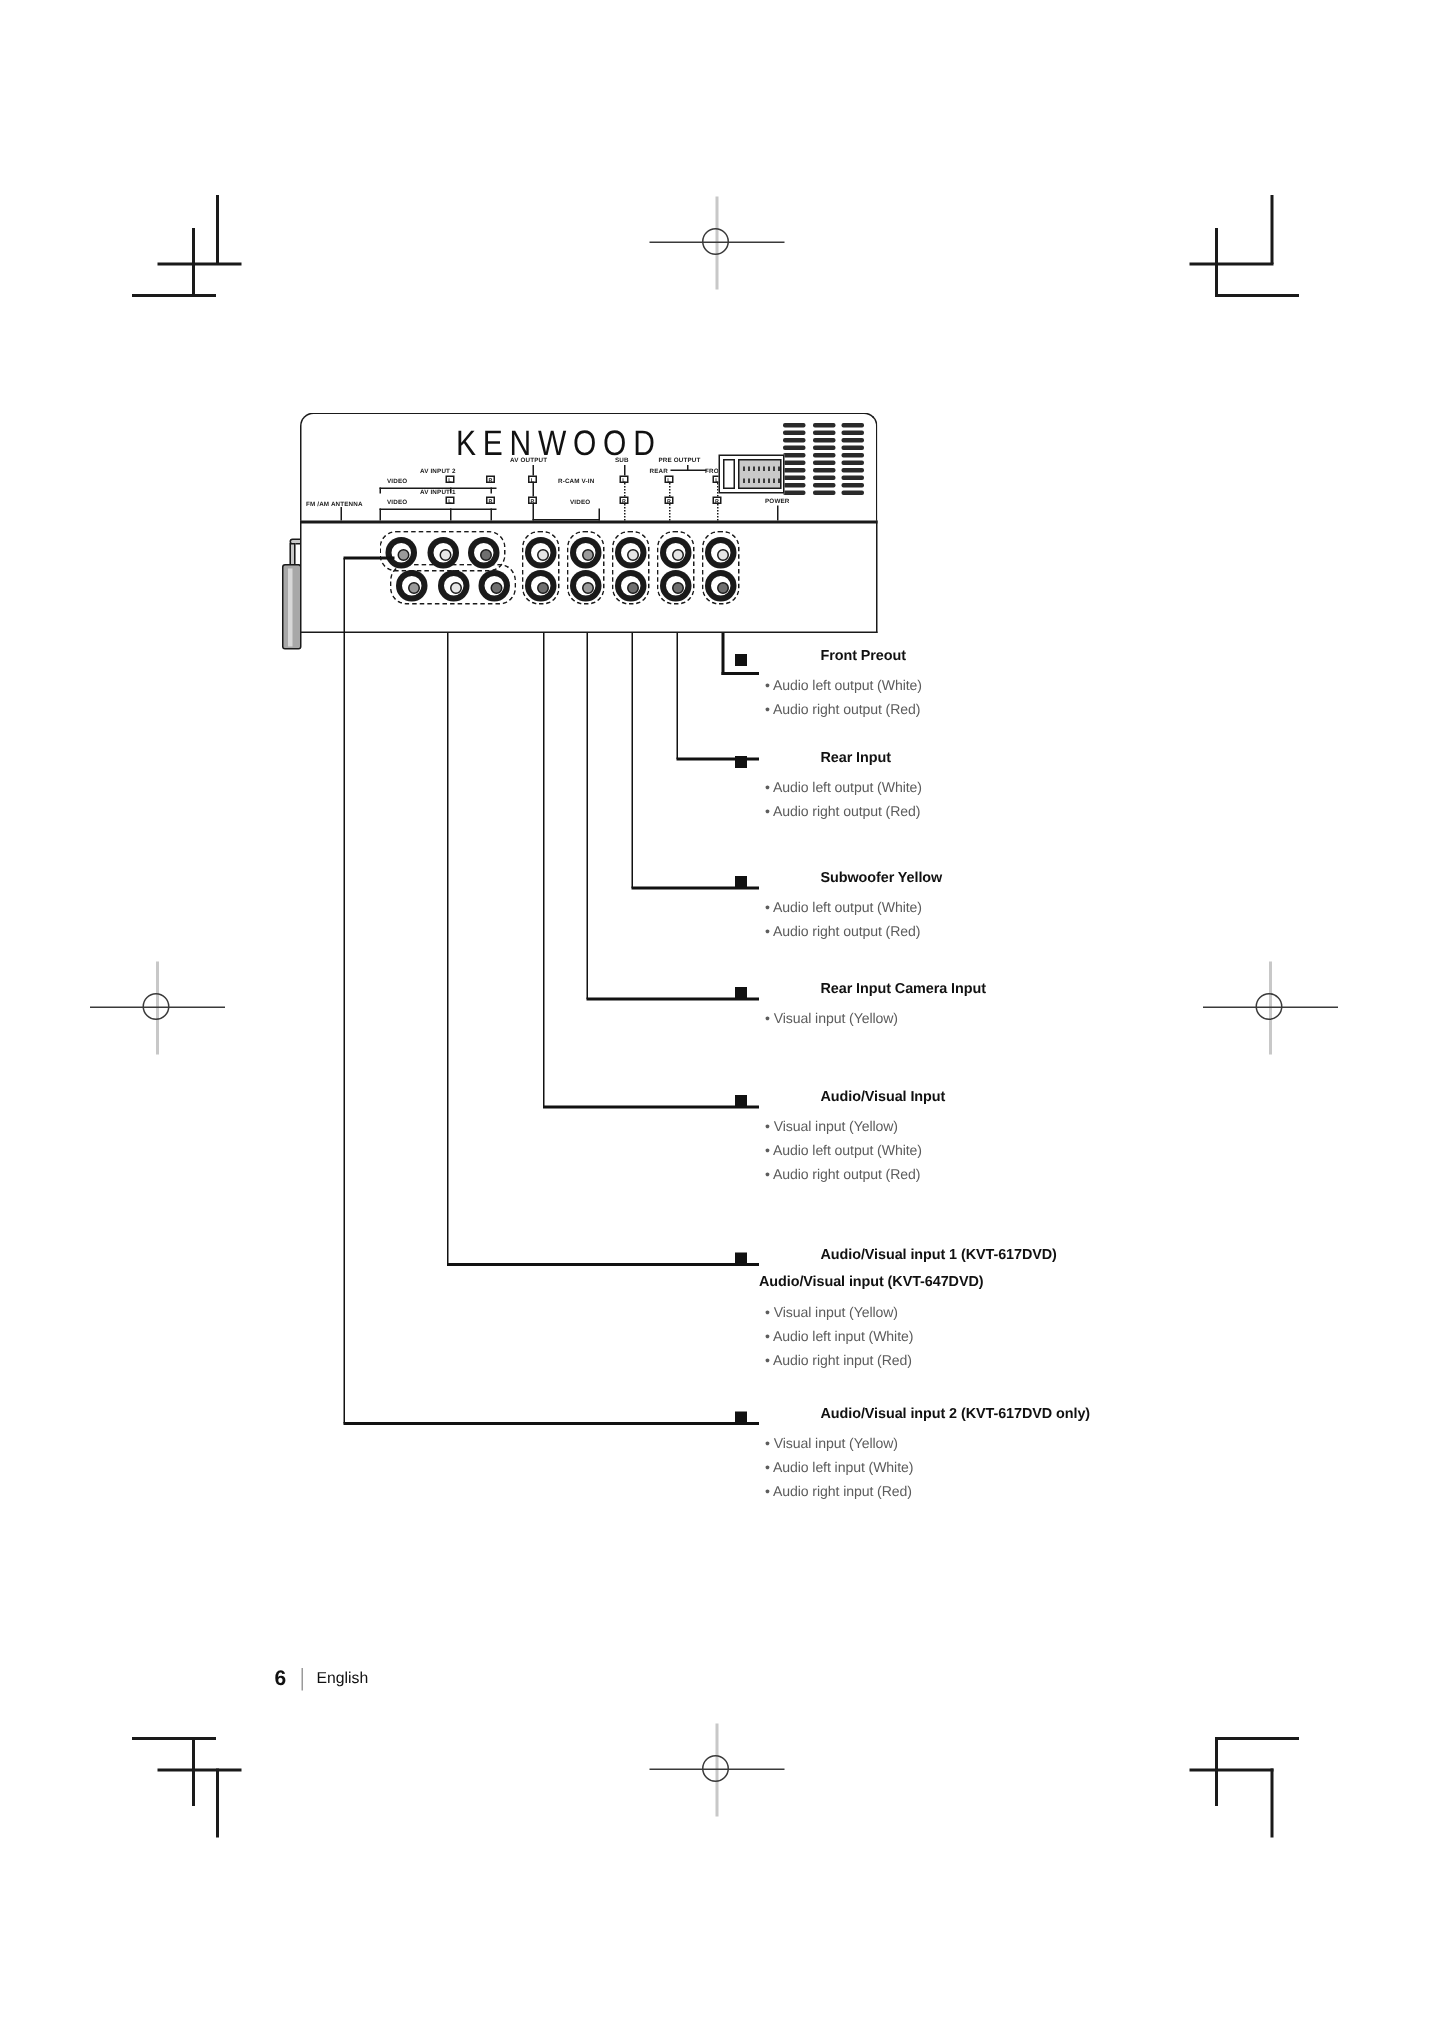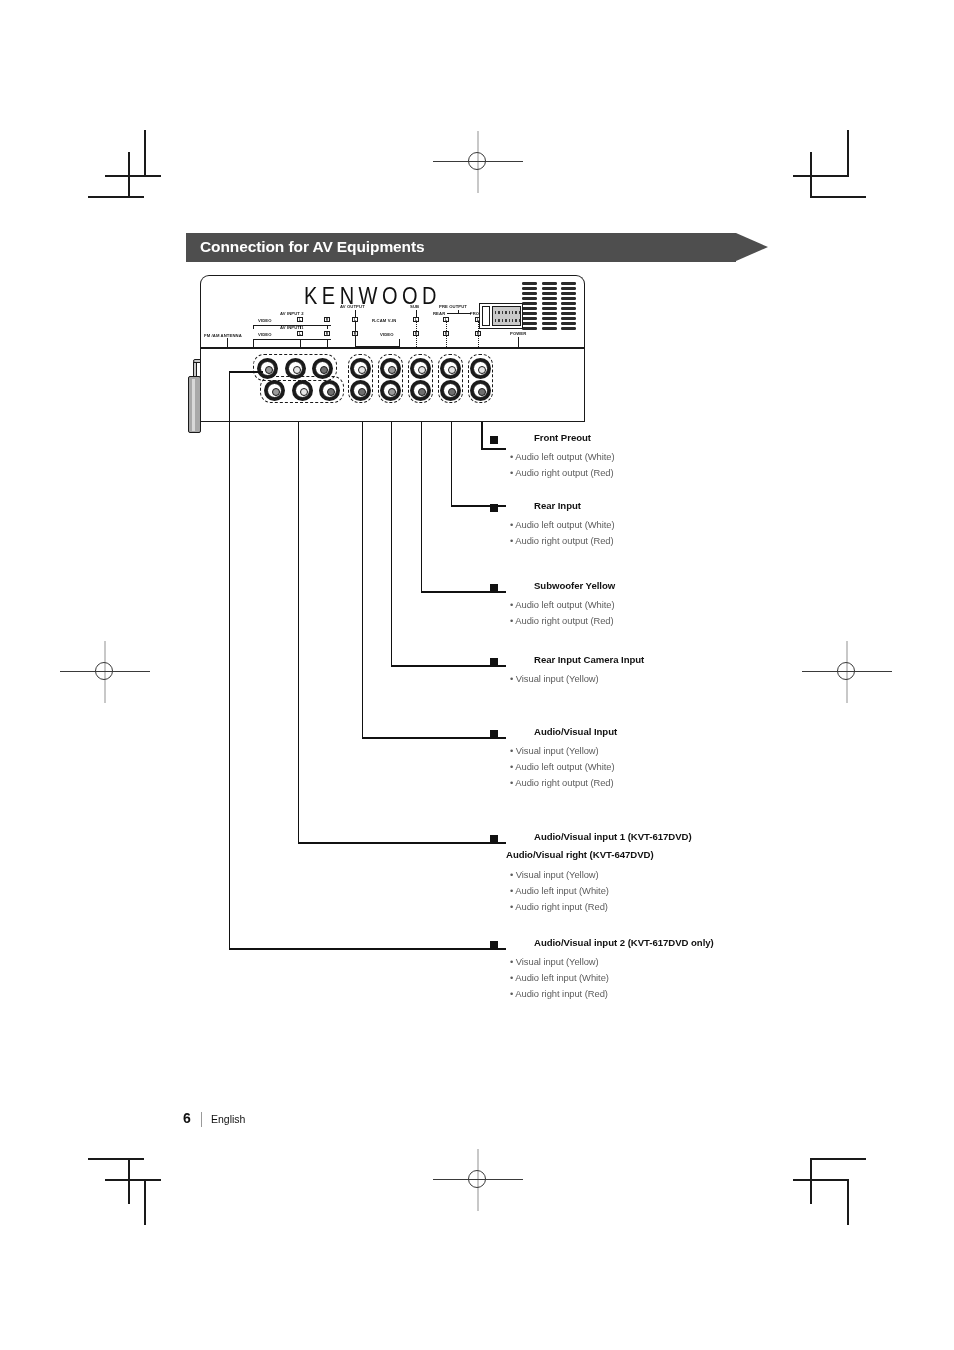--- a/index.html
+++ b/index.html
@@ -74,21 +74,21 @@
 
   
   .ln{position:absolute;background:#111;}
   .lnv{width:1.7px;}
   .lnh{height:1.7px;}
   .lnv-t{width:1.2px;background:#111;}
 
   
   .callout{position:absolute;}
   .co-sq{position:absolute;left:0;top:4px;width:8px;height:8px;background:#111;}
-  .co-title{position:absolute;left:8px;top:0;font-size:9.6px;font-weight:bold;color:#111;white-space:nowrap;letter-spacing:-0.05px;padding-left:36px;}
+  .co-title{position:absolute;left:21px;top:0;font-size:9.6px;font-weight:bold;color:#111;white-space:nowrap;letter-spacing:-0.05px;padding-left:36px;}
   .co-title2{position:absolute;left:16px;top:18px;font-size:9.6px;font-weight:bold;color:#111;white-space:nowrap;letter-spacing:-0.05px;}
   .co-list{position:absolute;left:20px;}
   .co-item{font-size:9.4px;color:#5c5c5c;white-space:nowrap;line-height:16.2px;letter-spacing:-0.05px;}
 
   
   .footer{position:absolute;left:183px;top:1110px;height:22px;}
   .pg-num{position:absolute;left:0;top:0;font-size:14px;font-weight:bold;color:#111;}
   .pg-sep{position:absolute;left:18px;top:2px;width:1px;height:15px;background:#9a9a9a;}
   .pg-lang{position:absolute;left:28px;top:3px;font-size:10.5px;color:#111;}
 </style>
@@ -136,25 +136,20 @@
     <div class="rv"></div>
       <div class="rh"></div>
       <div class="rc"></div>
   </div>
   <div class="reg" style="left:830px;top:655px;">
     <div class="rv"></div>
       <div class="rh"></div>
       <div class="rc"></div>
   </div>
 
-  <div class="heading-wrap">
-    <div class="heading-bar"></div>
-    <div class="heading-arrow"></div>
-    <div class="heading-txt">Connection for AV Equipments</div>
-  </div>
 
   <div class="ant">
     <div class="ant-arm"></div>
     <div class="ant-neck"></div>
     <div class="ant-body"></div>
   </div>
 
   <div class="unit">
 
     <div class="unit-top"></div>
@@ -391,21 +386,21 @@
     <div class="co-list" style="top:17px;">
       <div class="co-item">• Visual input (Yellow)</div>
       <div class="co-item">• Audio left output (White)</div>
       <div class="co-item">• Audio right output (Red)</div>
     </div>
   </div>
 
   <div class="callout" style="left:490px;top:831px;">
     <div class="co-sq"></div>
     <div class="co-title">Audio/Visual input 1 (KVT-617DVD)</div>
-    <div class="co-title2">Audio/Visual right (KVT-647DVD)</div>
+    <div class="co-title2">Audio/Visual input (KVT-647DVD)</div>
     <div class="co-list" style="top:36px;">
       <div class="co-item">• Visual input (Yellow)</div>
       <div class="co-item">• Audio left input (White)</div>
       <div class="co-item">• Audio right input (Red)</div>
     </div>
   </div>
 
   <div class="callout" style="left:490px;top:937px;">
     <div class="co-sq"></div>
     <div class="co-title">Audio/Visual input 2 (KVT-617DVD only)</div>

